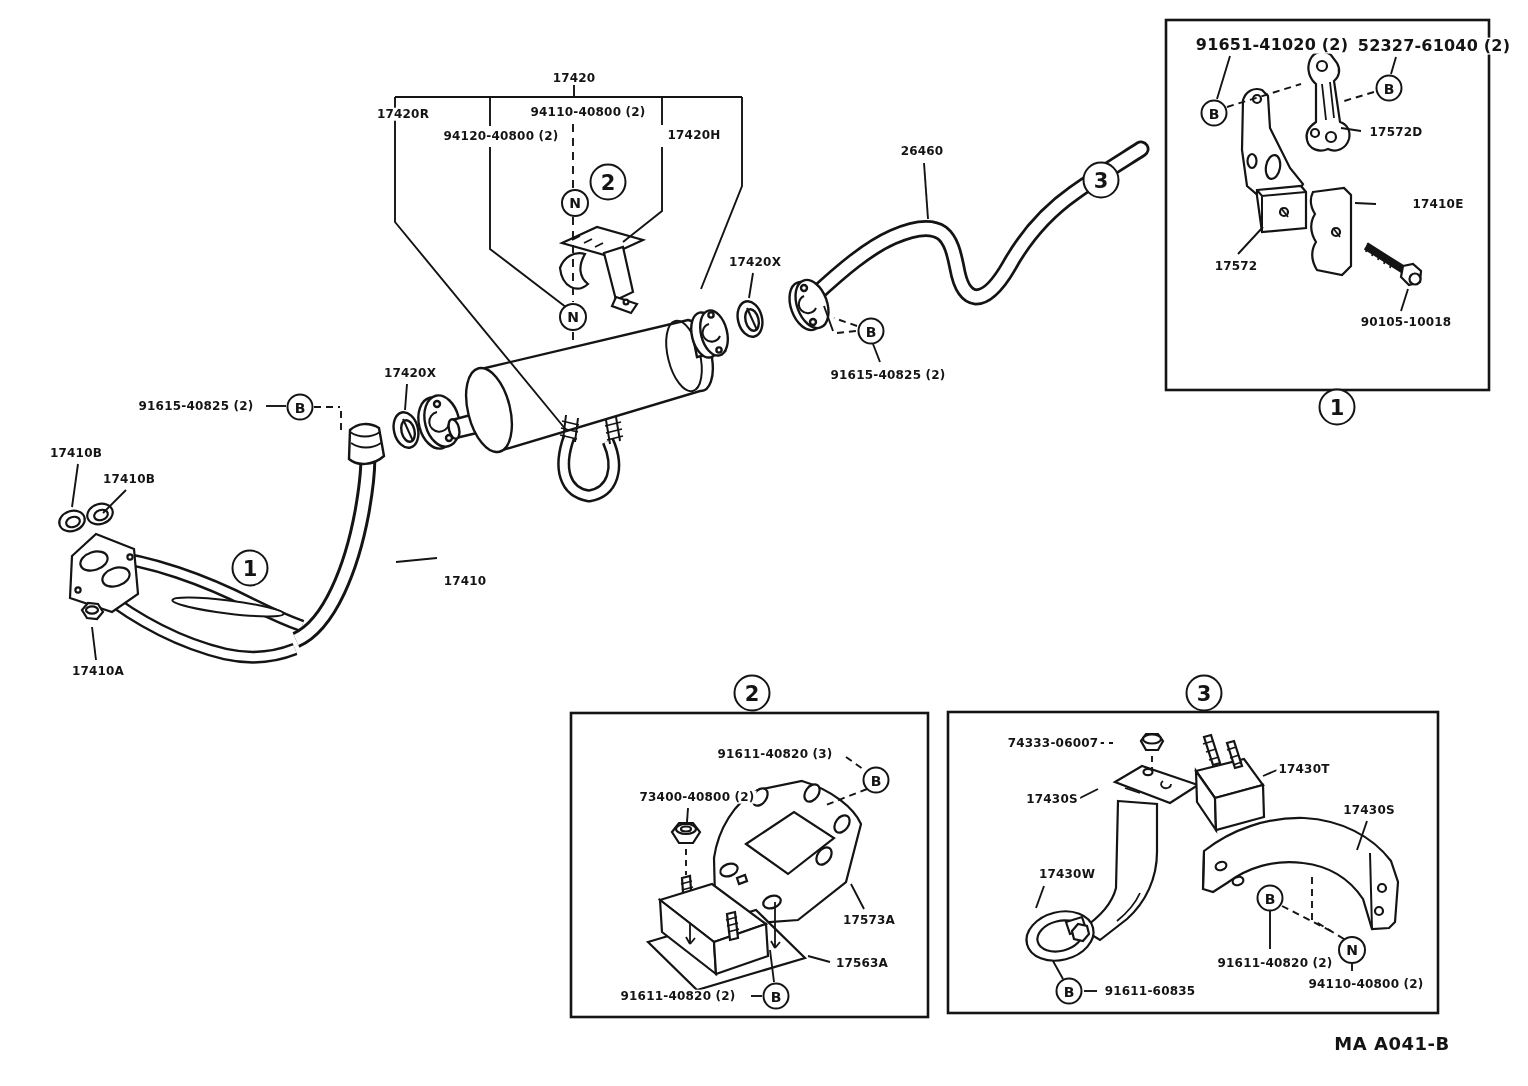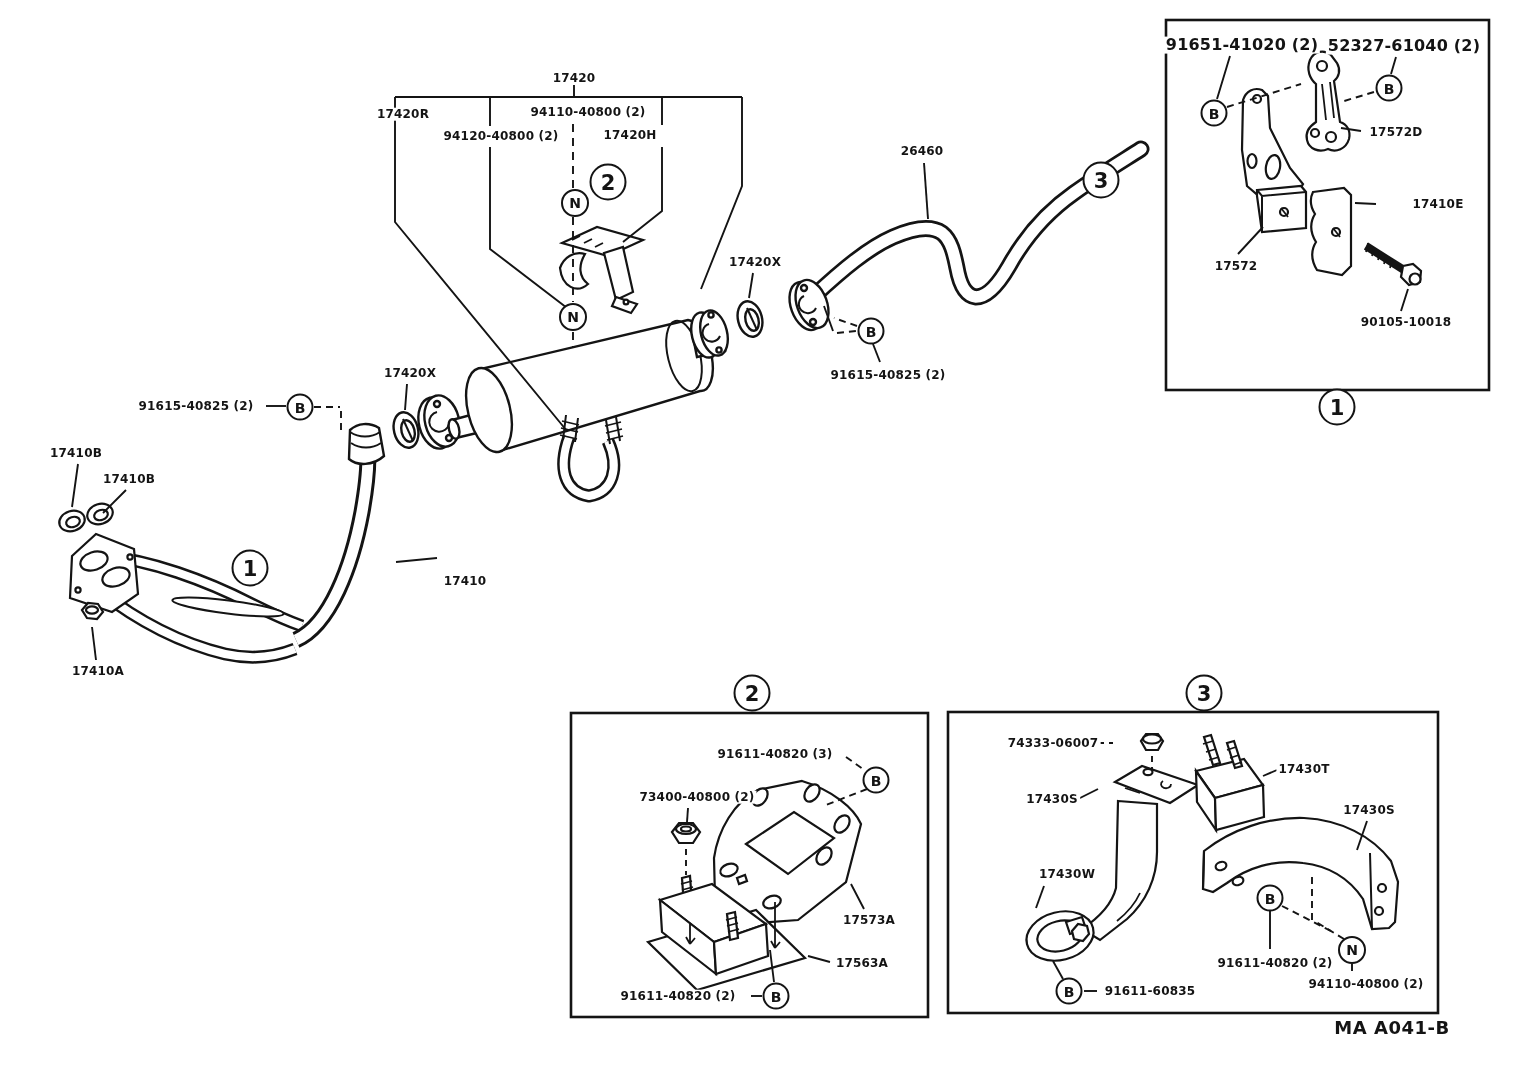--- a/index.html
+++ b/index.html
@@ -7,33 +7,33 @@
     width:1528px; height:1086px; position:relative;
     background:#ffffff; overflow:hidden;
     font-family:"DejaVu Sans", sans-serif; color:#141414;
   }
   #art { position:absolute; left:0; top:0; }
   .lbl {
     position:absolute; transform:translate(-50%,-50%);
     font-size:12px; font-weight:700; letter-spacing:.2px;
     white-space:nowrap; background:#fff; padding:0 2px; line-height:1.05;
   }
-  .lbl.small { font-size:16px; }
+  .lbl.small { font-size:16px;margin-left:30px; }
   .co {
     position:absolute; transform:translate(-50%,-50%);
     border:2.4px solid #141414; border-radius:50%; background:#fff;
     display:flex; align-items:center; justify-content:center;
     font-weight:700;
   }
   .co-b { width:23px; height:23px; font-size:14px; }
   .co-n { width:24px; height:24px; font-size:14px; }
   .co-num { width:33px; height:33px; font-size:21px; }
   .footer-code {
     position:absolute; transform:translate(-50%,-50%);
-    font-size:18px; font-weight:700; letter-spacing:.5px;
+    font-size:18px; font-weight:700; letter-spacing:.5px;margin-top:16px;
   }
 </style>
 </head>
 <body>
 
 <svg id="art" width="1528" height="1086" viewBox="0 0 1528 1086">
 
   <g>
 
     <path d="M104,556 C150,560 205,580 252,604 C272,614 288,621 302,626" fill="none" stroke="#141414" stroke-width="13"></path>
@@ -276,21 +276,21 @@
       <path d="M1312,877 L1312,920" stroke-dasharray="7,5"></path>
       <path d="M1352,964 L1352,971"></path>
     </g>
   </g>
 </svg>
 
 <div class="lbl" style="left:574px;top:78px">17420</div>
 <div class="lbl" style="left:403px;top:114px">17420R</div>
 <div class="lbl" style="left:588px;top:112px">94110-40800 (2)</div>
 <div class="lbl" style="left:501px;top:136px">94120-40800 (2)</div>
-<div class="lbl" style="left:630px;top:135px">17420H</div>
+<div class="lbl" style="left:694px;top:135px">17420H</div>
 <div class="lbl" style="left:922px;top:151px">26460</div>
 <div class="lbl" style="left:755px;top:262px">17420X</div>
 <div class="lbl" style="left:888px;top:375px">91615-40825 (2)</div>
 <div class="lbl" style="left:410px;top:373px">17420X</div>
 <div class="lbl" style="left:196px;top:406px">91615-40825 (2)</div>
 <div class="lbl" style="left:76px;top:453px">17410B</div>
 <div class="lbl" style="left:129px;top:479px">17410B</div>
 <div class="lbl" style="left:465px;top:581px">17410</div>
 <div class="lbl" style="left:98px;top:671px">17410A</div>
 

